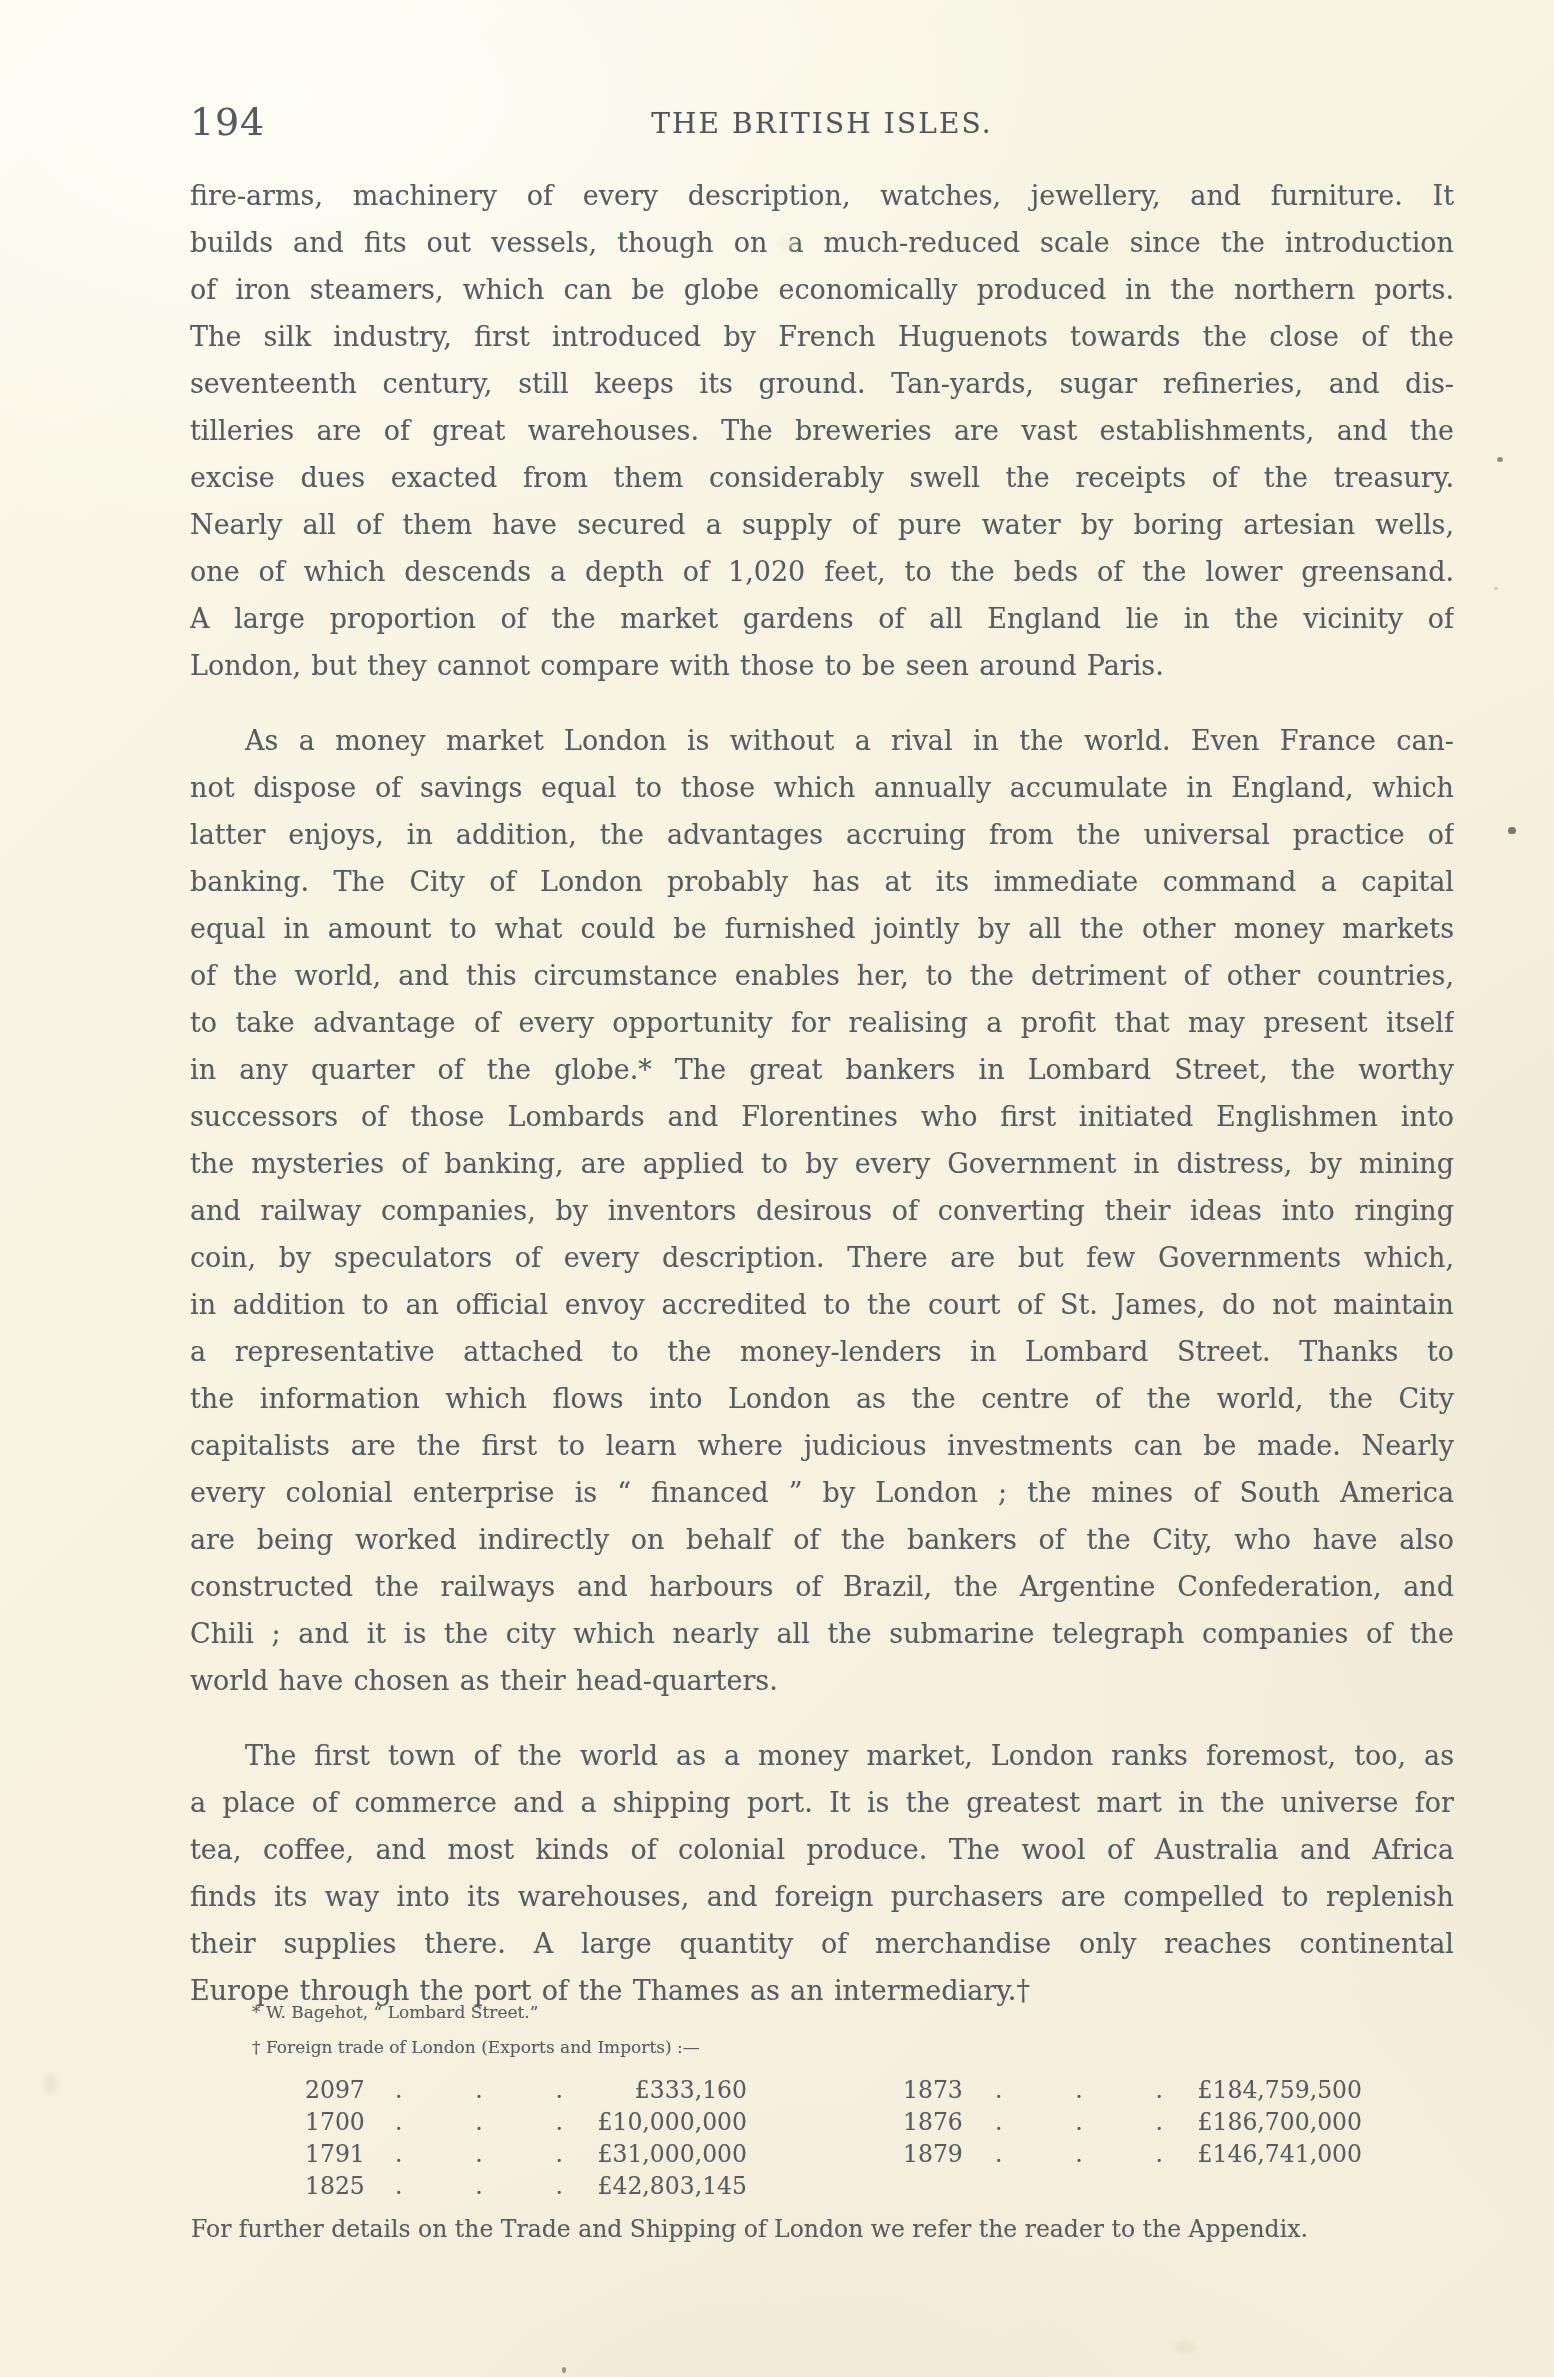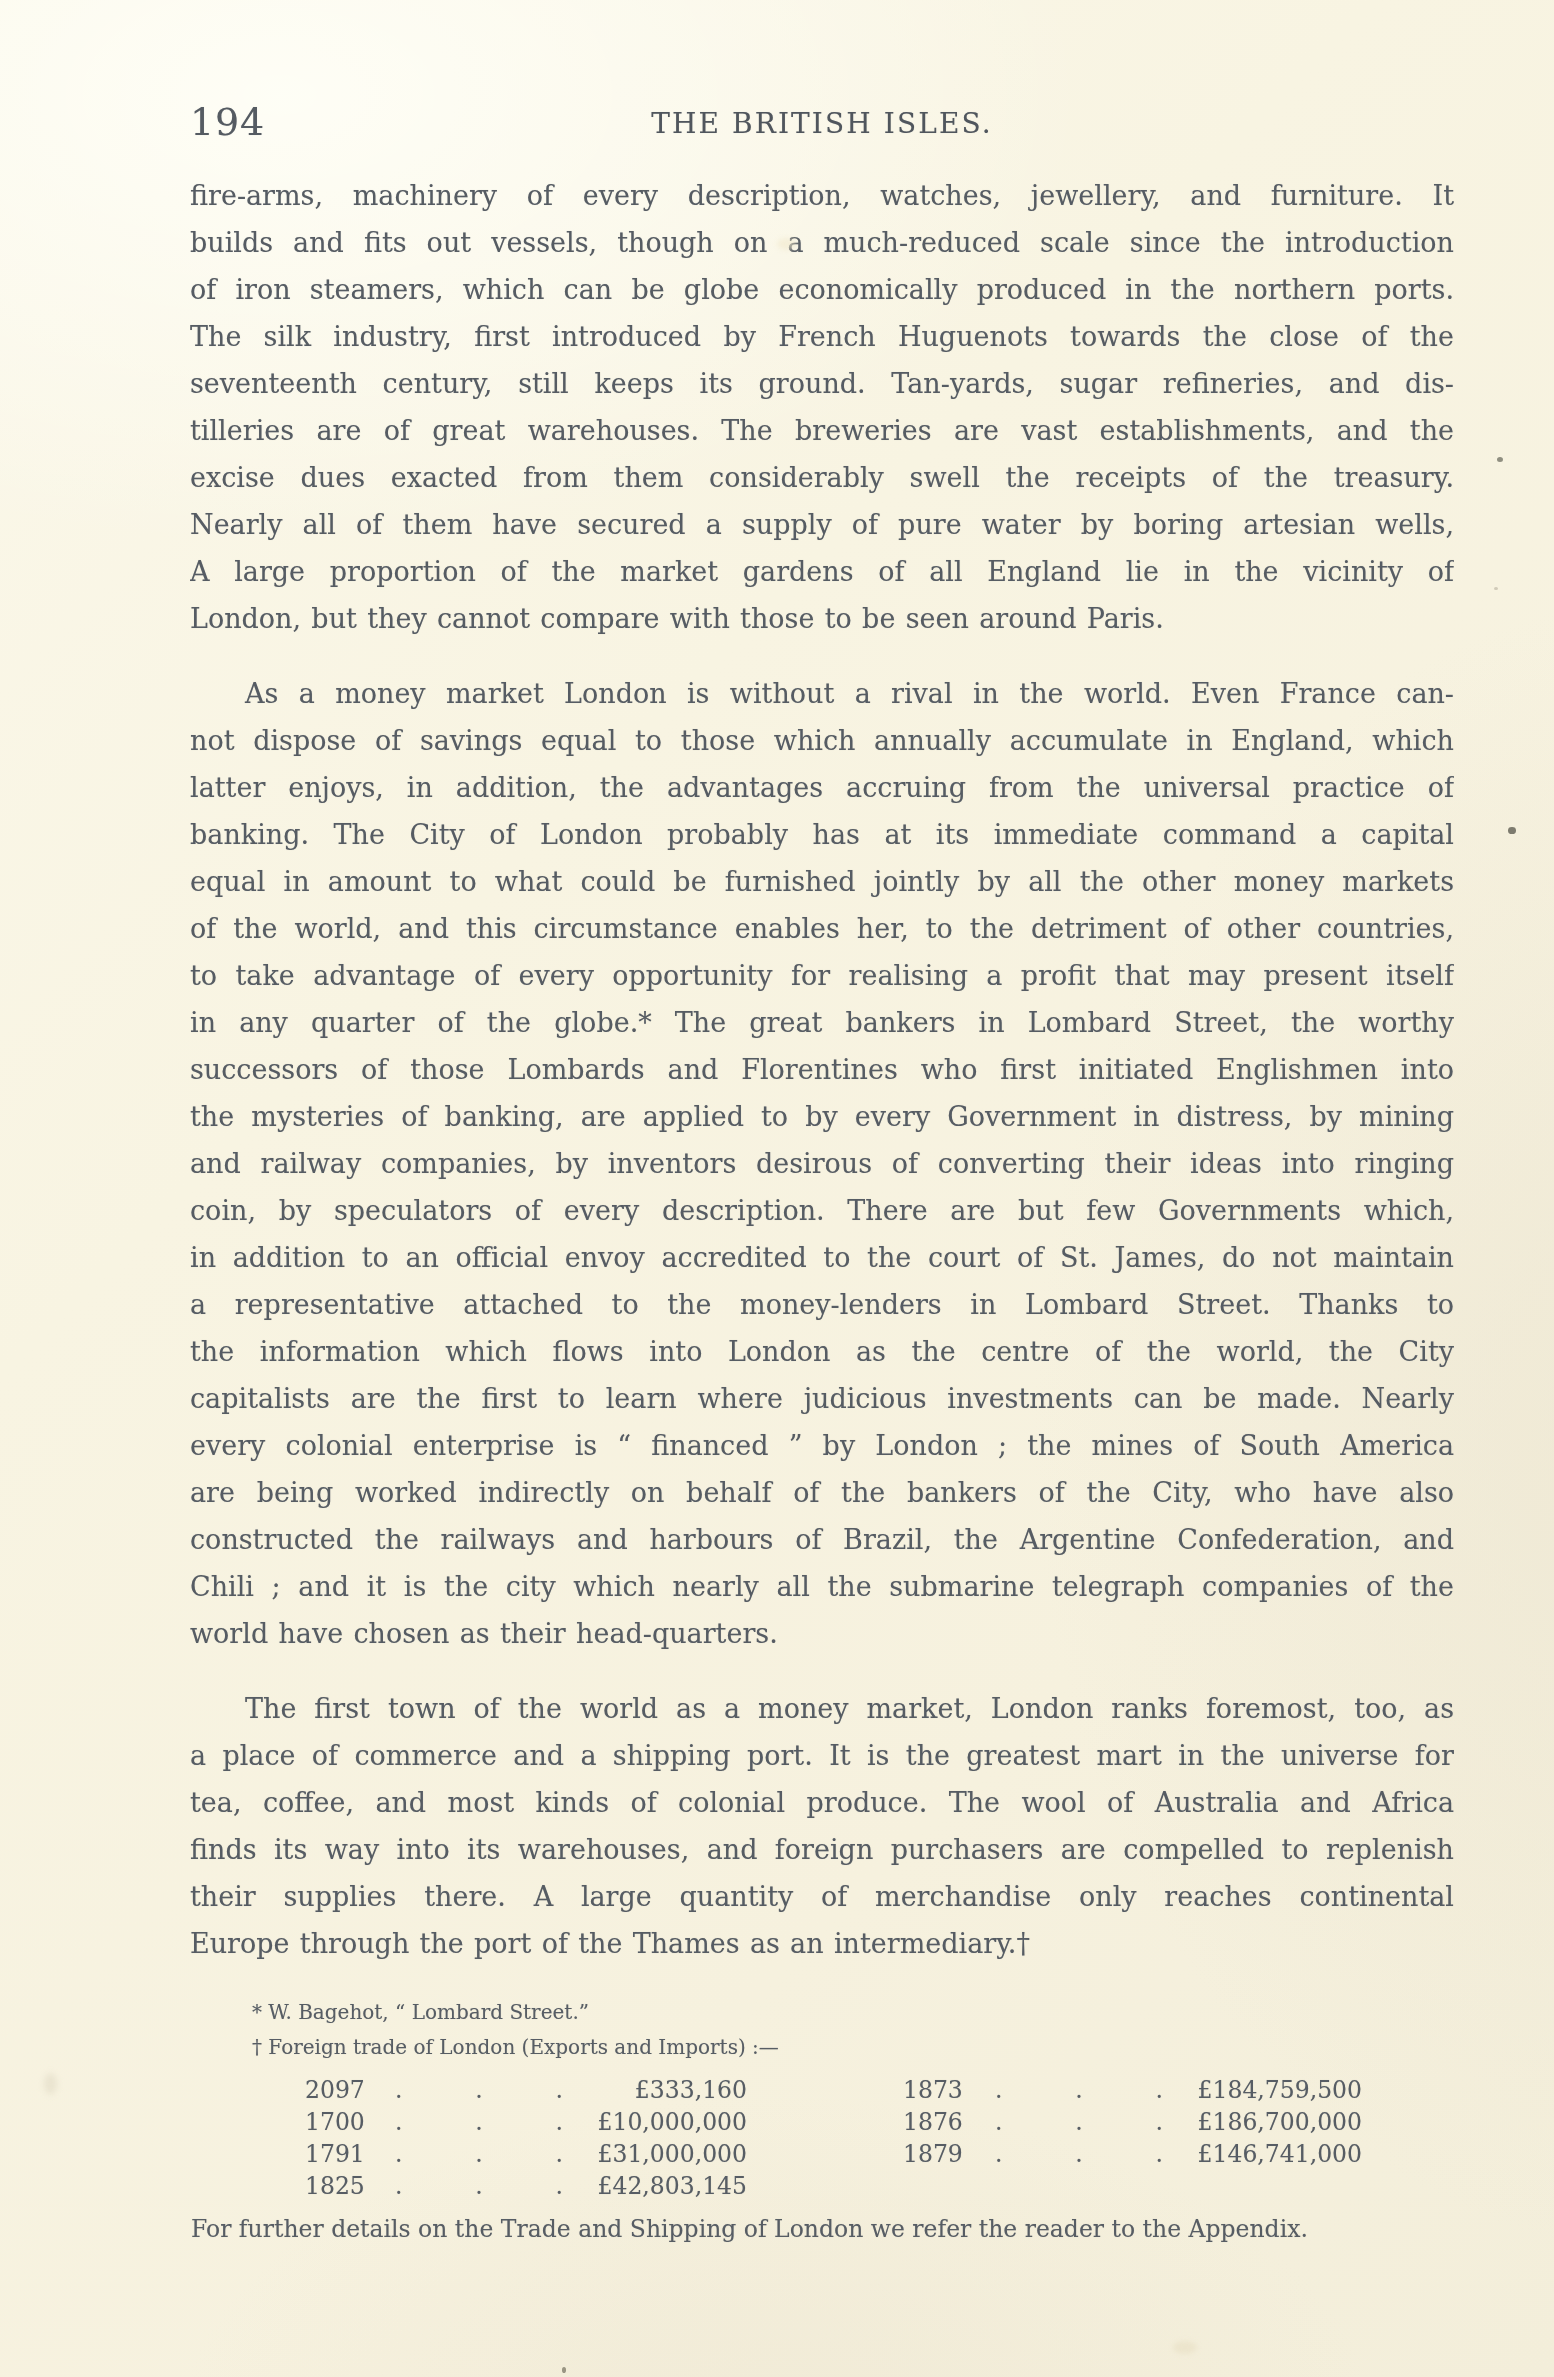--- a/index.html
+++ b/index.html
@@ -41,21 +41,21 @@
     height:47px; overflow:hidden;
     text-align:justify; text-align-last:justify;
     white-space:normal;
   }
   .line.last{ text-align:center; text-align-last:left; }
   .line.indent{ text-indent:55px;margin-top:28px; }
 
   
   .footnotes{
     position:absolute; left:252px; top:1995px; width:1125px;
-    font-size:20px; line-height:35px; color:#575d64;
+    font-size:17px; line-height:35px; color:#575d64;
   }
   .fn{ height:35px; }
 
   .fn-table{ position:absolute; left:305px; top:2074px; width:1059px;
     font-size:23.5px; color:#575d64; }
   .trow{ position:relative; height:32px; line-height:32px; }
   .trow span{ position:absolute; top:0; height:32px; }
   .c-y1{ left:0;      width:71px;  text-align:left; }
   .c-d1{ left:90px;  width:168px; }
   .c-a1{ left:283px;  width:159px; text-align:right; }
@@ -92,20 +92,21 @@
 
   <div class="bodytext ink">
     <div class="line">fire-arms, machinery of every description, watches, jewellery, and furniture.  It</div>
     <div class="line">builds and fits out vessels, though on a much-reduced scale since the introduction</div>
     <div class="line">of iron steamers, which can be globe economically produced in the northern ports.</div>
     <div class="line">The silk industry, first introduced by French Huguenots towards the close of the</div>
     <div class="line">seventeenth century, still keeps its ground.  Tan-yards, sugar refineries, and dis-</div>
     <div class="line">tilleries are of great warehouses.  The breweries are vast establishments, and the</div>
     <div class="line">excise dues exacted from them considerably swell the receipts of the treasury.</div>
     <div class="line">Nearly all of them have secured a supply of pure water by boring artesian wells,</div>
+    <div class="line">one of which descends a depth of 1,020 feet, to the beds of the lower greensand.</div>
     <div class="line">A large proportion of the market gardens of all England lie in the vicinity of</div>
     <div class="line last">London, but they cannot compare with those to be seen around Paris.</div>
     <div class="line indent">As a money market London is without a rival in the world.  Even France can-</div>
     <div class="line">not dispose of savings equal to those which annually accumulate in England, which</div>
     <div class="line">latter enjoys, in addition, the advantages accruing from the universal practice of</div>
     <div class="line">banking.  The City of London probably has at its immediate command a capital</div>
     <div class="line">equal in amount to what could be furnished jointly by all the other money markets</div>
     <div class="line">of the world, and this circumstance enables her, to the detriment of other countries,</div>
     <div class="line">to take advantage of every opportunity for realising a profit that may present itself</div>
     <div class="line">in any quarter of the globe.*  The great bankers in Lombard Street, the worthy</div>

